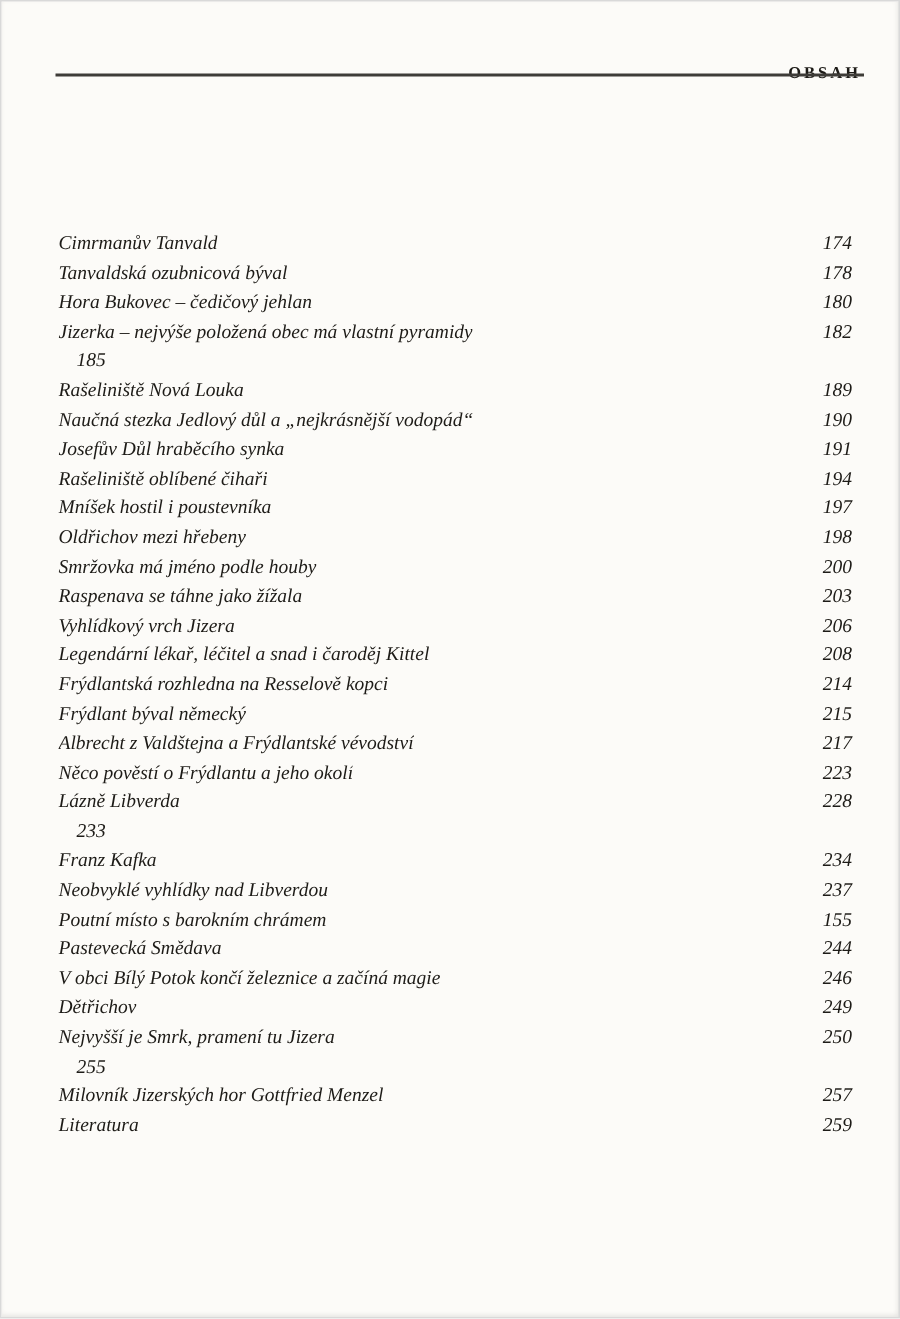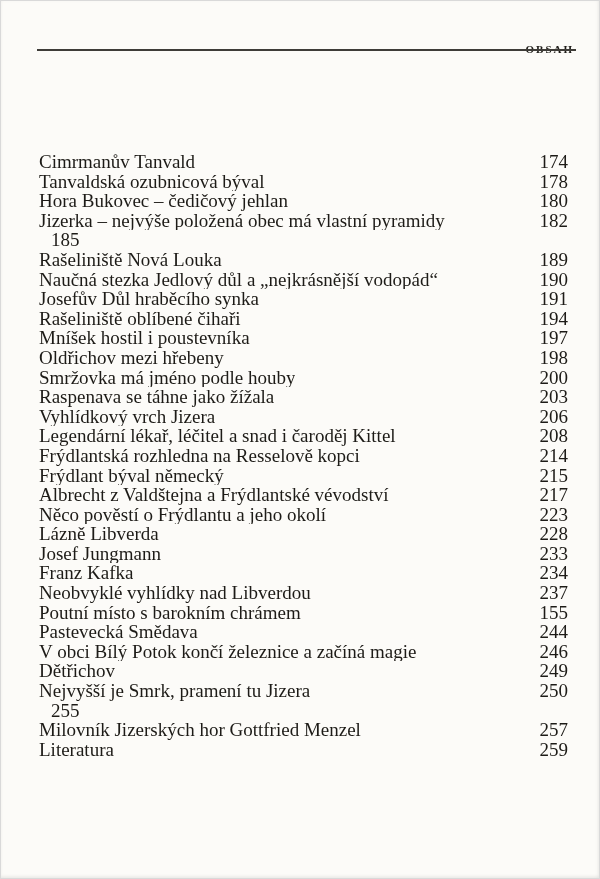--- a/index.html
+++ b/index.html
@@ -42,23 +42,24 @@
     top: 151px; left: 38px;
     width: 529px;
     list-style: none;
   }
   .toc-row {
     display: flex;
     justify-content: space-between;
     align-items: flex-end;
     height: 19.6px;
     line-height: 19.6px;
-    font-size: 19px;
+    font-size: 13px;
     color: var(--ink);
     white-space: nowrap;
+    font-style: italic;
   }
   .toc-title { flex: 0 1 auto; overflow: hidden; }
   .toc-page  { flex: 0 0 auto; text-align: right; padding-left: 12px; }
 </style>
 </head>
 <body>
 
 <div class="page">
   <div class="running-head">OBSAH</div>
   <div class="head-rule"></div>
@@ -157,21 +158,20 @@
     <span class="toc-title">Něco pověstí o Frýdlantu a jeho okolí</span>
     <span class="toc-page">223</span>
   </li>
 
   <li class="toc-row">
     <span class="toc-title">Lázně Libverda</span>
     <span class="toc-page">228</span>
   </li>
 
   <li class="toc-row">
-    <span class="toc-title">Josef Jungmann</span>
     <span class="toc-page">233</span>
   </li>
 
   <li class="toc-row">
     <span class="toc-title">Franz Kafka</span>
     <span class="toc-page">234</span>
   </li>
 
   <li class="toc-row">
     <span class="toc-title">Neobvyklé vyhlídky nad Libverdou</span>

